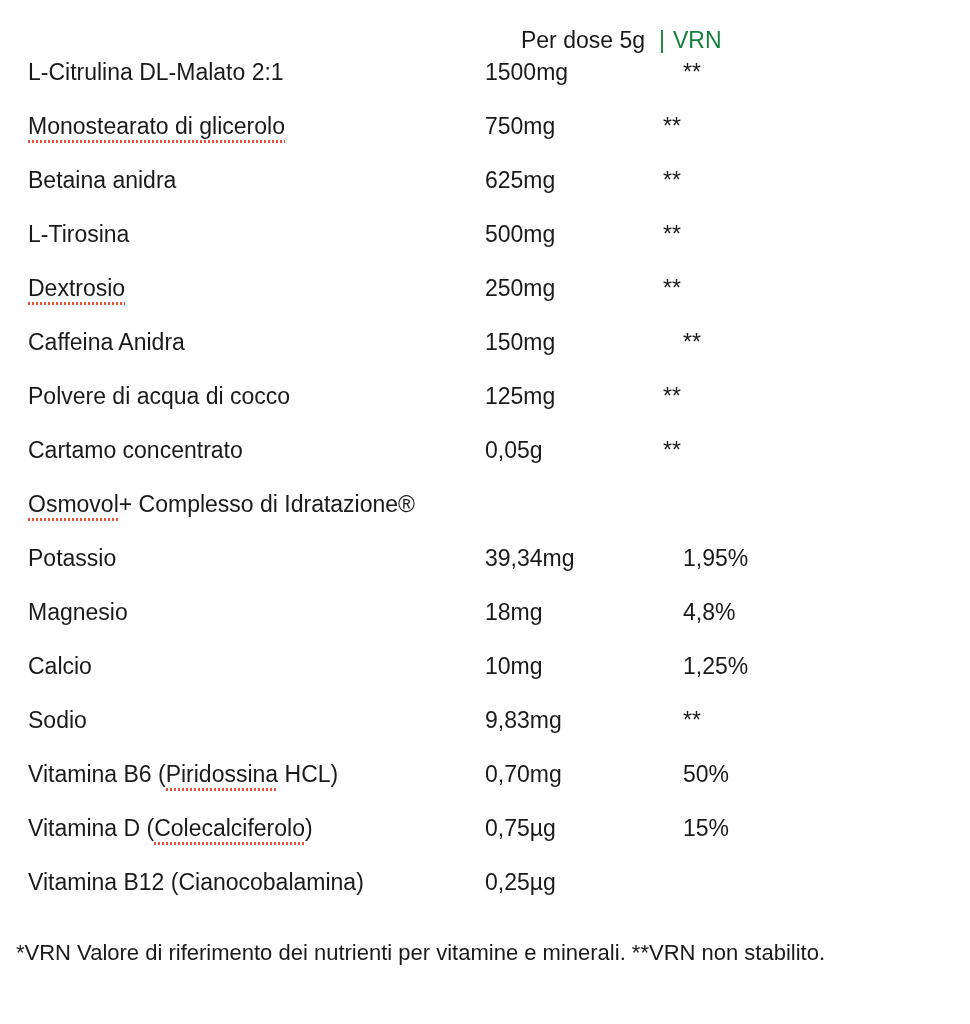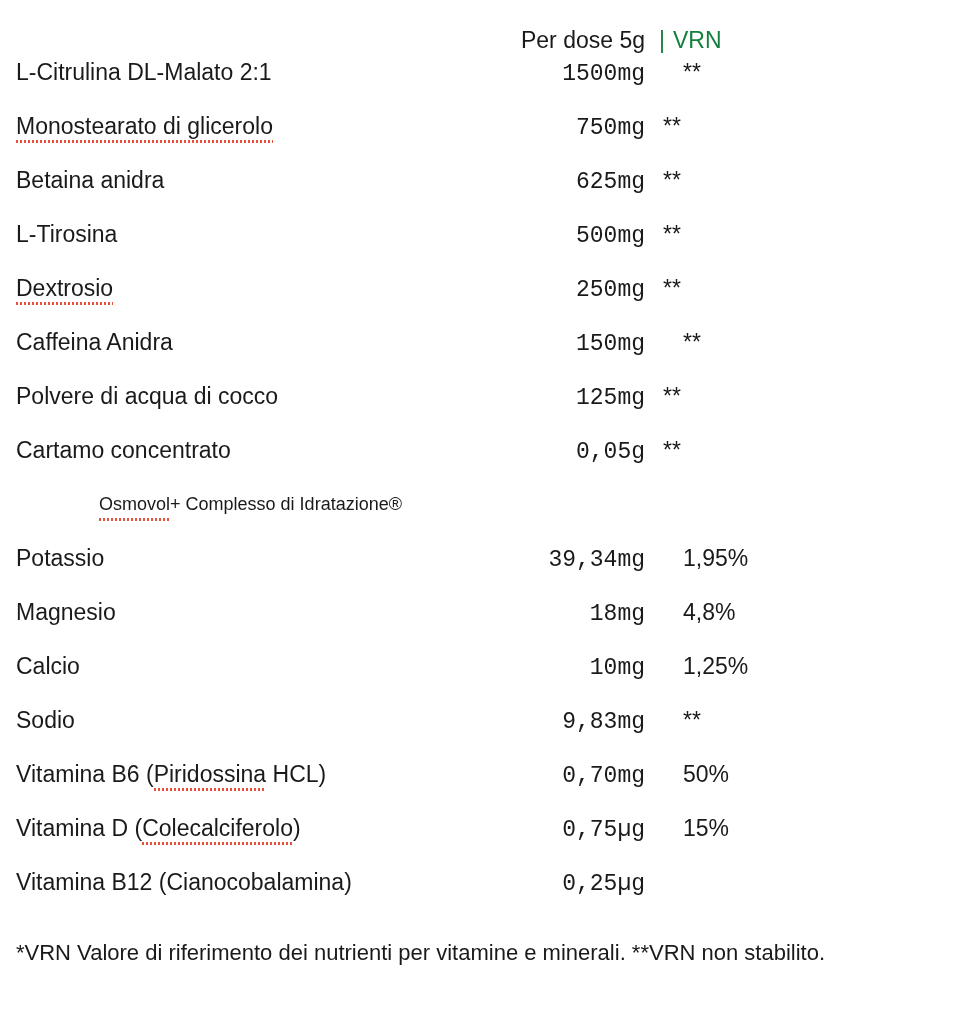--- a/index.html
+++ b/index.html
@@ -29,34 +29,33 @@
     display: flex;
     align-items: baseline;
     height: 54px;
   }
   .header-row {
     height: 58px;
     align-items: baseline;
   }
   .c-name {
     width: 485px;
-    padding-left: 16px;
+    padding-left: 28px;
     box-sizing: border-box;
     font-size: 23px;
     line-height: 28px;
     white-space: nowrap;
   }
   .c-amount {
     width: 160px;
     box-sizing: border-box;
-    text-align: right;
+    text-align: left;
     font-size: 23px;
     line-height: 28px;
     white-space: nowrap;
-    font-family: Liberation Mono, monospace;
   }
   .c-vrn {
     width: 200px;
     box-sizing: border-box;
     padding-left: 18px;
     font-size: 23px;
     line-height: 28px;
     white-space: nowrap;
   }
   .c-vrn.wide-pad {
@@ -92,22 +91,21 @@
       #e8503a 0px,
       #e8503a 2px,
       transparent 2px,
       transparent 4px
     );
   }
   .group-row {
     height: 54px;
   }
   .group-row .c-name {
-    font-size: 18px;
-    text-align: center;
+    font-size: 23px;
   }
   .footnote {
     padding-left: 16px;
     padding-top: 16px;
     font-size: 22px;
     line-height: 30px;
     white-space: nowrap;
   }
 </style>
 </head>

